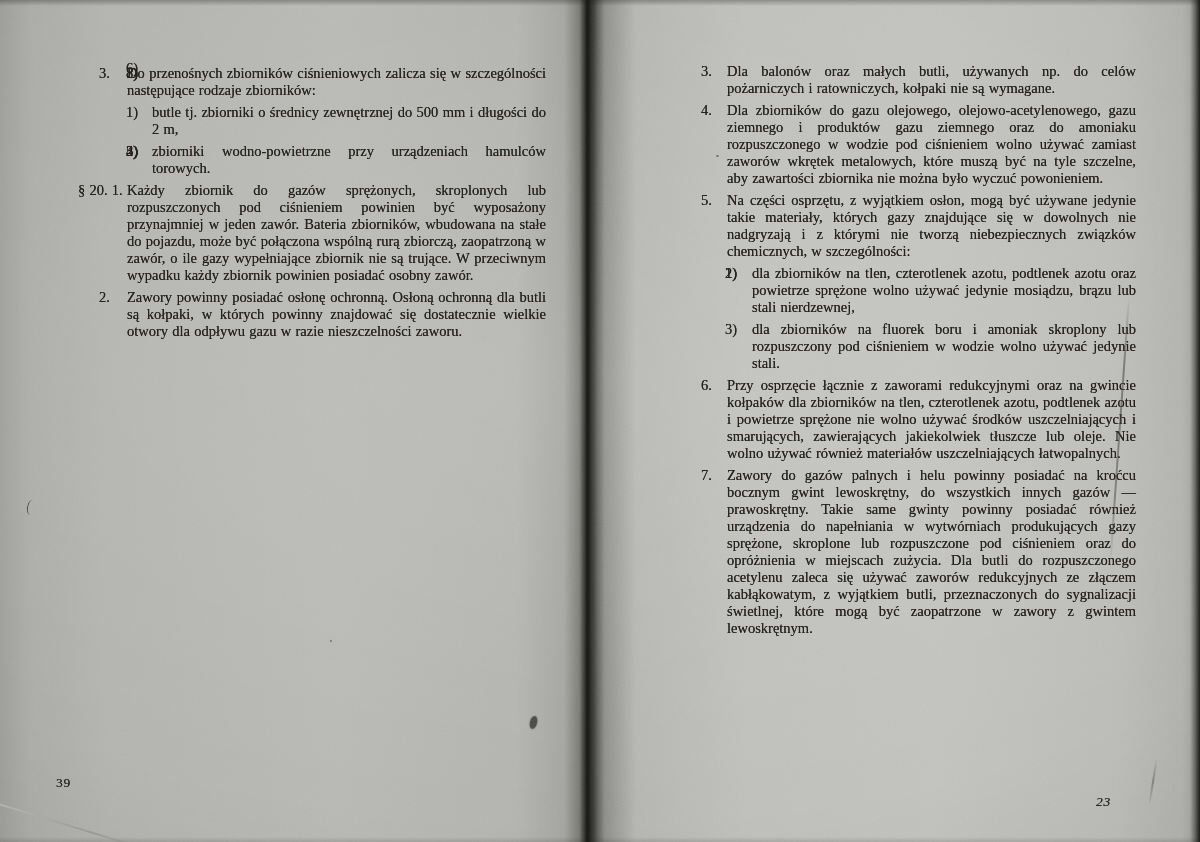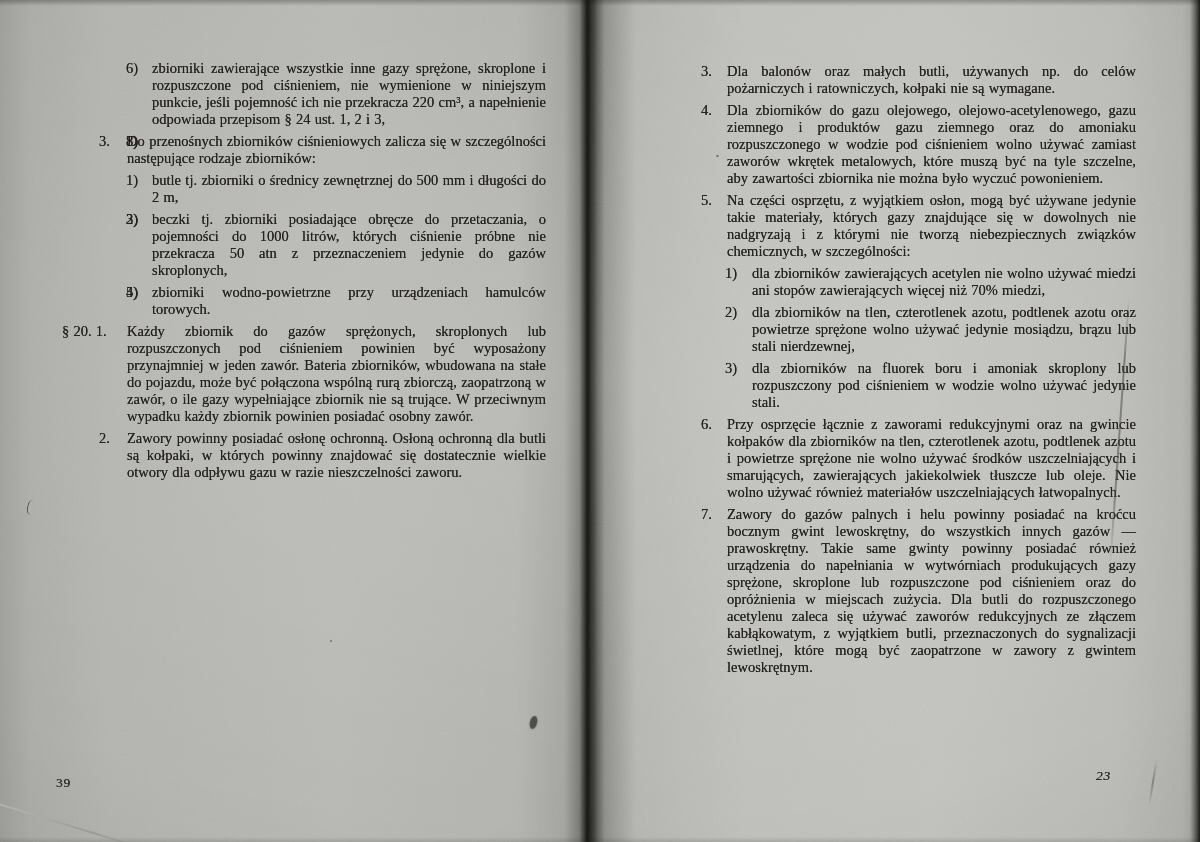--- a/index.html
+++ b/index.html
@@ -50,40 +50,40 @@
     word-spacing: 0.6px;
     text-shadow: 0 0 0.5px rgba(38,34,29,0.85);
   }
   .content.left  { left: 62px;  top: 60px; width: 484px; }
   .content.right { left: 700px; top: 63px; width: 436px; }
 
   .blk { position: relative; margin: 0 0 5px 0; }
   .blk .marker { position: absolute; top: 0; white-space: nowrap; }
 
   .left .b-section { padding-left: 65px; }
-  .left .b-section .marker { left: 0; }
+  .left .b-section .marker { left: 16px; }
   .left .b-main { padding-left: 65px; }
   .left .b-main .marker { left: 37px; }
   .left .b-sub { padding-left: 90px; }
   .left .b-sub .marker { left: 64px; }
 
   .right .b-main { padding-left: 27px; }
   .right .b-main .marker { left: 1px; }
   .right .b-sub { padding-left: 52px; }
   .right .b-sub .marker { left: 25px; }
 
   .pagenum {
     position: absolute;
     font-size: 13.5px;
     color: #2b2824;
     letter-spacing: 0.8px;
     text-shadow: 0 0 0.5px rgba(38,34,29,0.85);
   }
   #pn-left  { left: 56px;   top: 775px; }
-  #pn-right { left: 1096px; top: 768px; font-style: italic; }
+  #pn-right { left: 1096px; top: 794px; font-style: italic; }
 
   
   .blot {
     position: absolute; left: 530px; top: 716px; width: 7px; height: 13px;
     background: #403d39; border-radius: 50%;
     transform: rotate(14deg);
     box-shadow: 0 0 2px rgba(64,61,57,0.8);
     opacity: 0.85;
   }
   .scratch1 {
@@ -129,42 +129,40 @@
   </svg>
 
   <div id="gutter"></div>
   <div id="edge-right"></div>
   <div id="edge-top"></div>
   <div id="edge-bottom"></div>
 
   <div class="content left">
     <p class="blk b-sub">
       <span class="marker">6)</span>
-      <span>zbiorniki zawierające wszystkie inne gazy sprężone, skroplone i rozpuszczone pod ciśnieniem, nie wymienione w niniejszym punkcie, jeśli pojemność ich nie przekracza 220 cm³, a napełnienie odpowiada przepisom § 24 ust. 1, 2 i 3,</span>
     </p>
     <p class="blk b-sub">
       <span class="marker">7)</span>
     </p>
     <p class="blk b-sub">
       <span class="marker">8)</span>
     </p>
     <p class="blk b-main">
       <span class="marker">3.</span>
       <span>Do przenośnych zbiorników ciśnieniowych zalicza się w szczególności następujące rodzaje zbiorników:</span>
     </p>
     <p class="blk b-sub">
       <span class="marker">1)</span>
       <span>butle tj. zbiorniki o średnicy zewnętrznej do 500 mm i długości do 2 m,</span>
     </p>
     <p class="blk b-sub">
       <span class="marker">2)</span>
     </p>
     <p class="blk b-sub">
       <span class="marker">3)</span>
-      <span>beczki tj. zbiorniki posiadające obręcze do przetaczania, o pojemności do 1000 litrów, których ciśnienie próbne nie przekracza 50 atn z przeznaczeniem jedynie do gazów skroplonych,</span>
     </p>
     <p class="blk b-sub">
       <span class="marker">4)</span>
     </p>
     <p class="blk b-sub">
       <span class="marker">5)</span>
       <span>zbiorniki wodno-powietrzne przy urządzeniach hamulców torowych.</span>
     </p>
     <p class="blk b-section">
       <span class="marker">§ 20. 1.</span>
@@ -185,21 +183,20 @@
     <p class="blk b-main">
       <span class="marker">4.</span>
       <span>Dla zbiorników do gazu olejowego, olejowo-acetylenowego, gazu ziemnego i produktów gazu ziemnego oraz do amoniaku rozpuszczonego w wodzie pod ciśnieniem wolno używać zamiast zaworów wkrętek metalowych, które muszą być na tyle szczelne, aby zawartości zbiornika nie można było wyczuć powonieniem.</span>
     </p>
     <p class="blk b-main">
       <span class="marker">5.</span>
       <span>Na części osprzętu, z wyjątkiem osłon, mogą być używane jedynie takie materiały, których gazy znajdujące się w dowolnych nie nadgryzają i z którymi nie tworzą niebezpiecznych związków chemicznych, w szczególności:</span>
     </p>
     <p class="blk b-sub">
       <span class="marker">1)</span>
-      <span>dla zbiorników zawierających acetylen nie wolno używać miedzi ani stopów zawierających więcej niż 70% miedzi,</span>
     </p>
     <p class="blk b-sub">
       <span class="marker">2)</span>
       <span>dla zbiorników na tlen, czterotlenek azotu, podtlenek azotu oraz powietrze sprężone wolno używać jedynie mosiądzu, brązu lub stali nierdzewnej,</span>
     </p>
     <p class="blk b-sub">
       <span class="marker">3)</span>
       <span>dla zbiorników na fluorek boru i amoniak skroplony lub rozpuszczony pod ciśnieniem w wodzie wolno używać jedynie stali.</span>
     </p>
     <p class="blk b-main">

